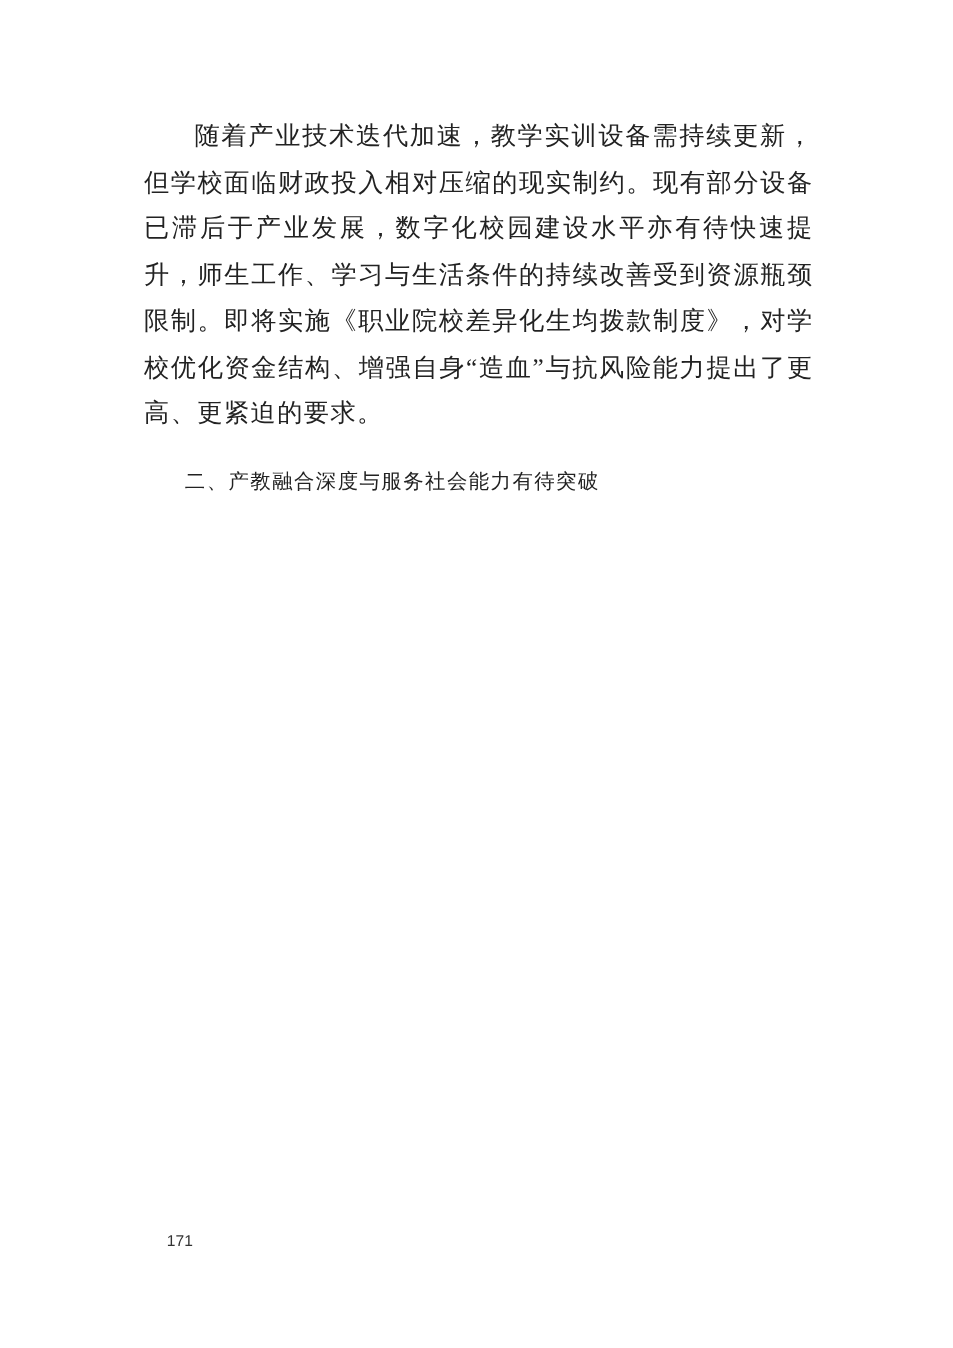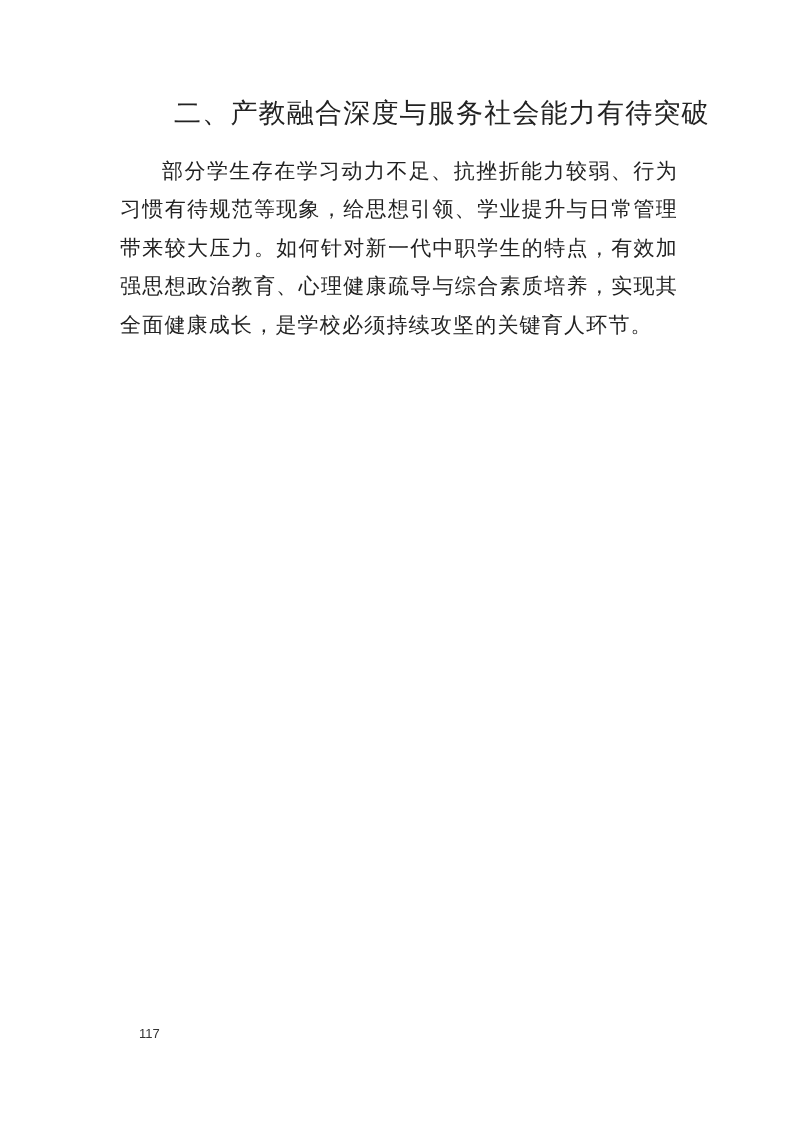--- a/index.html
+++ b/index.html
@@ -27,21 +27,21 @@
     line-height: 38.5px;
     letter-spacing: 1.2px;
     color: #222222;
     text-align: justify;
     text-justify: inter-ideograph;
     text-indent: 2em;
     font-weight: 400;
   }
   .section-heading {
     margin: 0 0 19px 0;
-    font-size: 27px;
+    font-size: 17px;
     line-height: 38.5px;
     letter-spacing: 1.2px;
     color: #222222;
     text-indent: 2em;
     font-weight: 400;
     white-space: nowrap;
   }
   .page-number {
     position: absolute;
     left: 139px;
@@ -50,23 +50,23 @@
     font-size: 13px;
     line-height: 18px;
     color: #333333;
   }
 </style>
 </head>
 <body>
 
 <div class="page">
   <div class="content">
+    <p class="body-para">随着产业技术迭代加速，教学实训设备需持续更新，但学校面临财政投入相对压缩的现实制约。现有部分设备已滞后于产业发展，数字化校园建设水平亦有待快速提升，师生工作、学习与生活条件的持续改善受到资源瓶颈限制。即将实施《职业院校差异化生均拨款制度》，对学校优化资金结构、增强自身“造血”与抗风险能力提出了更高、更紧迫的要求。</p>
 
     <p class="section-heading">二、产教融合深度与服务社会能力有待突破</p>
 
 
 
-    <p class="body-para">部分学生存在学习动力不足、抗挫折能力较弱、行为习惯有待规范等现象，给思想引领、学业提升与日常管理带来较大压力。如何针对新一代中职学生的特点，有效加强思想政治教育、心理健康疏导与综合素质培养，实现其全面健康成长，是学校必须持续攻坚的关键育人环节。</p>
 
   </div>
 
-  <div class="page-number">117</div>
+  <div class="page-number">171</div>
 </div>
 
 </body></html>

